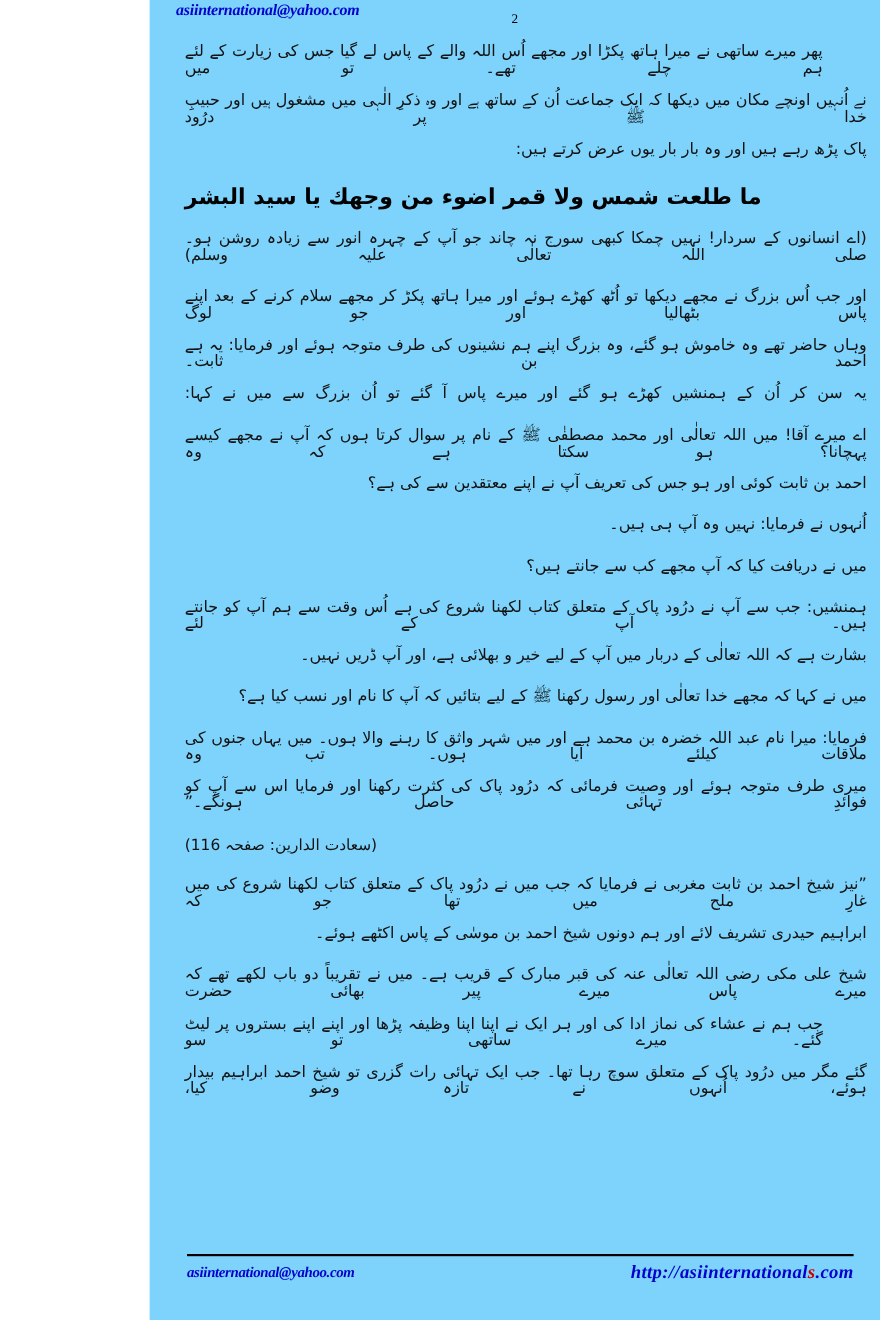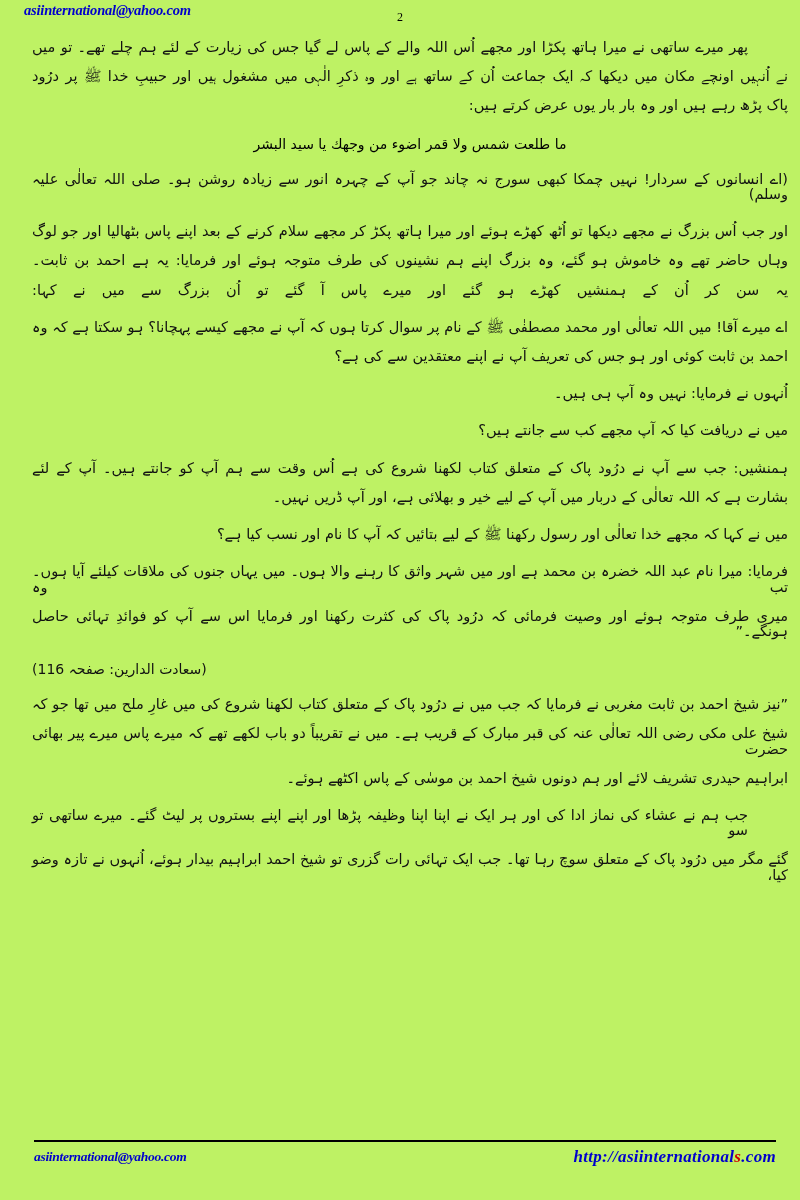--- a/index.html
+++ b/index.html
@@ -13,23 +13,23 @@
     height: 1200px;
     position: relative;
     overflow: hidden;
     font-family: "DejaVu Sans", sans-serif;
     color: #000000;
   }
 
   .page {
     position: absolute;
     inset: 0;
-    width: 800px;
+    width: 664px;
     height: 1200px;
-    background: #bef264;
+    background: #7dd3fc;
   }
 
   
   .header-email {
     position: absolute;
     left: 24px;
     top: 2px;
     font-family: "Liberation Serif", "DejaVu Serif", serif;
     font-style: italic;
     font-weight: bold;
@@ -87,24 +87,24 @@
     white-space: normal;
   }
   .sp-line   { margin-top: 0;    margin-bottom: 14px; }
   .sp-gap    { margin-top: 0;    margin-bottom: 22px; }
 
   .indent-first { padding-right: 40px; }
 
   
   .arabic-verse {
     font-family: "DejaVu Sans", sans-serif;
-    font-size: 14px;
-    font-weight: normal;
+    font-size: 20px;
+    font-weight: bold;
     letter-spacing: 0.5px;
-    text-align: center;
+    text-align: left;
     direction: rtl;
     color: #000000;
     margin: 10px 0 20px 0;
   }
 
   
   .citation {
     font-family: "DejaVu Sans", sans-serif;
     font-size: 14px;
     direction: rtl;
@@ -193,22 +193,22 @@
     <div class="line right sp-gap">بشارت ہے کہ اللہ تعالٰی کے دربار میں آپ کے لیے خیر و بھلائی ہے، اور آپ ڈریں نہیں۔</div>
 
     <div class="line right sp-gap">میں نے کہا کہ مجھے خدا تعالٰی اور رسول رکھنا ﷺ کے لیے بتائیں کہ آپ کا نام اور نسب کیا ہے؟</div>
 
     <div class="line just sp-line">فرمایا: میرا نام عبد اللہ خضرہ بن محمد ہے اور میں شہر واثق کا رہنے والا ہوں۔ میں یہاں جنوں کی ملاقات کیلئے آیا ہوں۔ تب وہ</div>
     <div class="line just sp-gap">میری طرف متوجہ ہوئے اور وصیت فرمائی کہ درُود پاک کی کثرت رکھنا اور فرمایا اس سے آپ کو فوائدِ تہائی حاصل ہونگے۔”</div>
 
     <div class="citation">(سعادت الدارین: صفحہ 116)</div>
 
     <div class="line just sp-line">”نیز شیخ احمد بن ثابت مغربی نے فرمایا کہ جب میں نے درُود پاک کے متعلق کتاب لکھنا شروع کی میں غارِ ملح میں تھا جو کہ</div>
+    <div class="line right sp-gap">ابراہیم حیدری تشریف لائے اور ہم دونوں شیخ احمد بن موسٰی کے پاس اکٹھے ہوئے۔</div>
     <div class="line just sp-line">شیخ علی مکی رضی اللہ تعالٰی عنہ کی قبر مبارک کے قریب ہے۔ میں نے تقریباً دو باب لکھے تھے کہ میرے پاس میرے پیر بھائی حضرت</div>
-    <div class="line right sp-gap">ابراہیم حیدری تشریف لائے اور ہم دونوں شیخ احمد بن موسٰی کے پاس اکٹھے ہوئے۔</div>
 
     <div class="line just sp-line indent-first">جب ہم نے عشاء کی نماز ادا کی اور ہر ایک نے اپنا اپنا وظیفہ پڑھا اور اپنے اپنے بستروں پر لیٹ گئے۔ میرے ساتھی تو سو</div>
     <div class="line just sp-line">گئے مگر میں درُود پاک کے متعلق سوچ رہا تھا۔ جب ایک تہائی رات گزری تو شیخ احمد ابراہیم بیدار ہوئے، اُنہوں نے تازہ وضو کیا،</div>
 
   </div>
 
   <div class="footer">
     <div class="footer-rule"></div>
 
     <div class="footer-email">asiinternational@yahoo.com</div>

